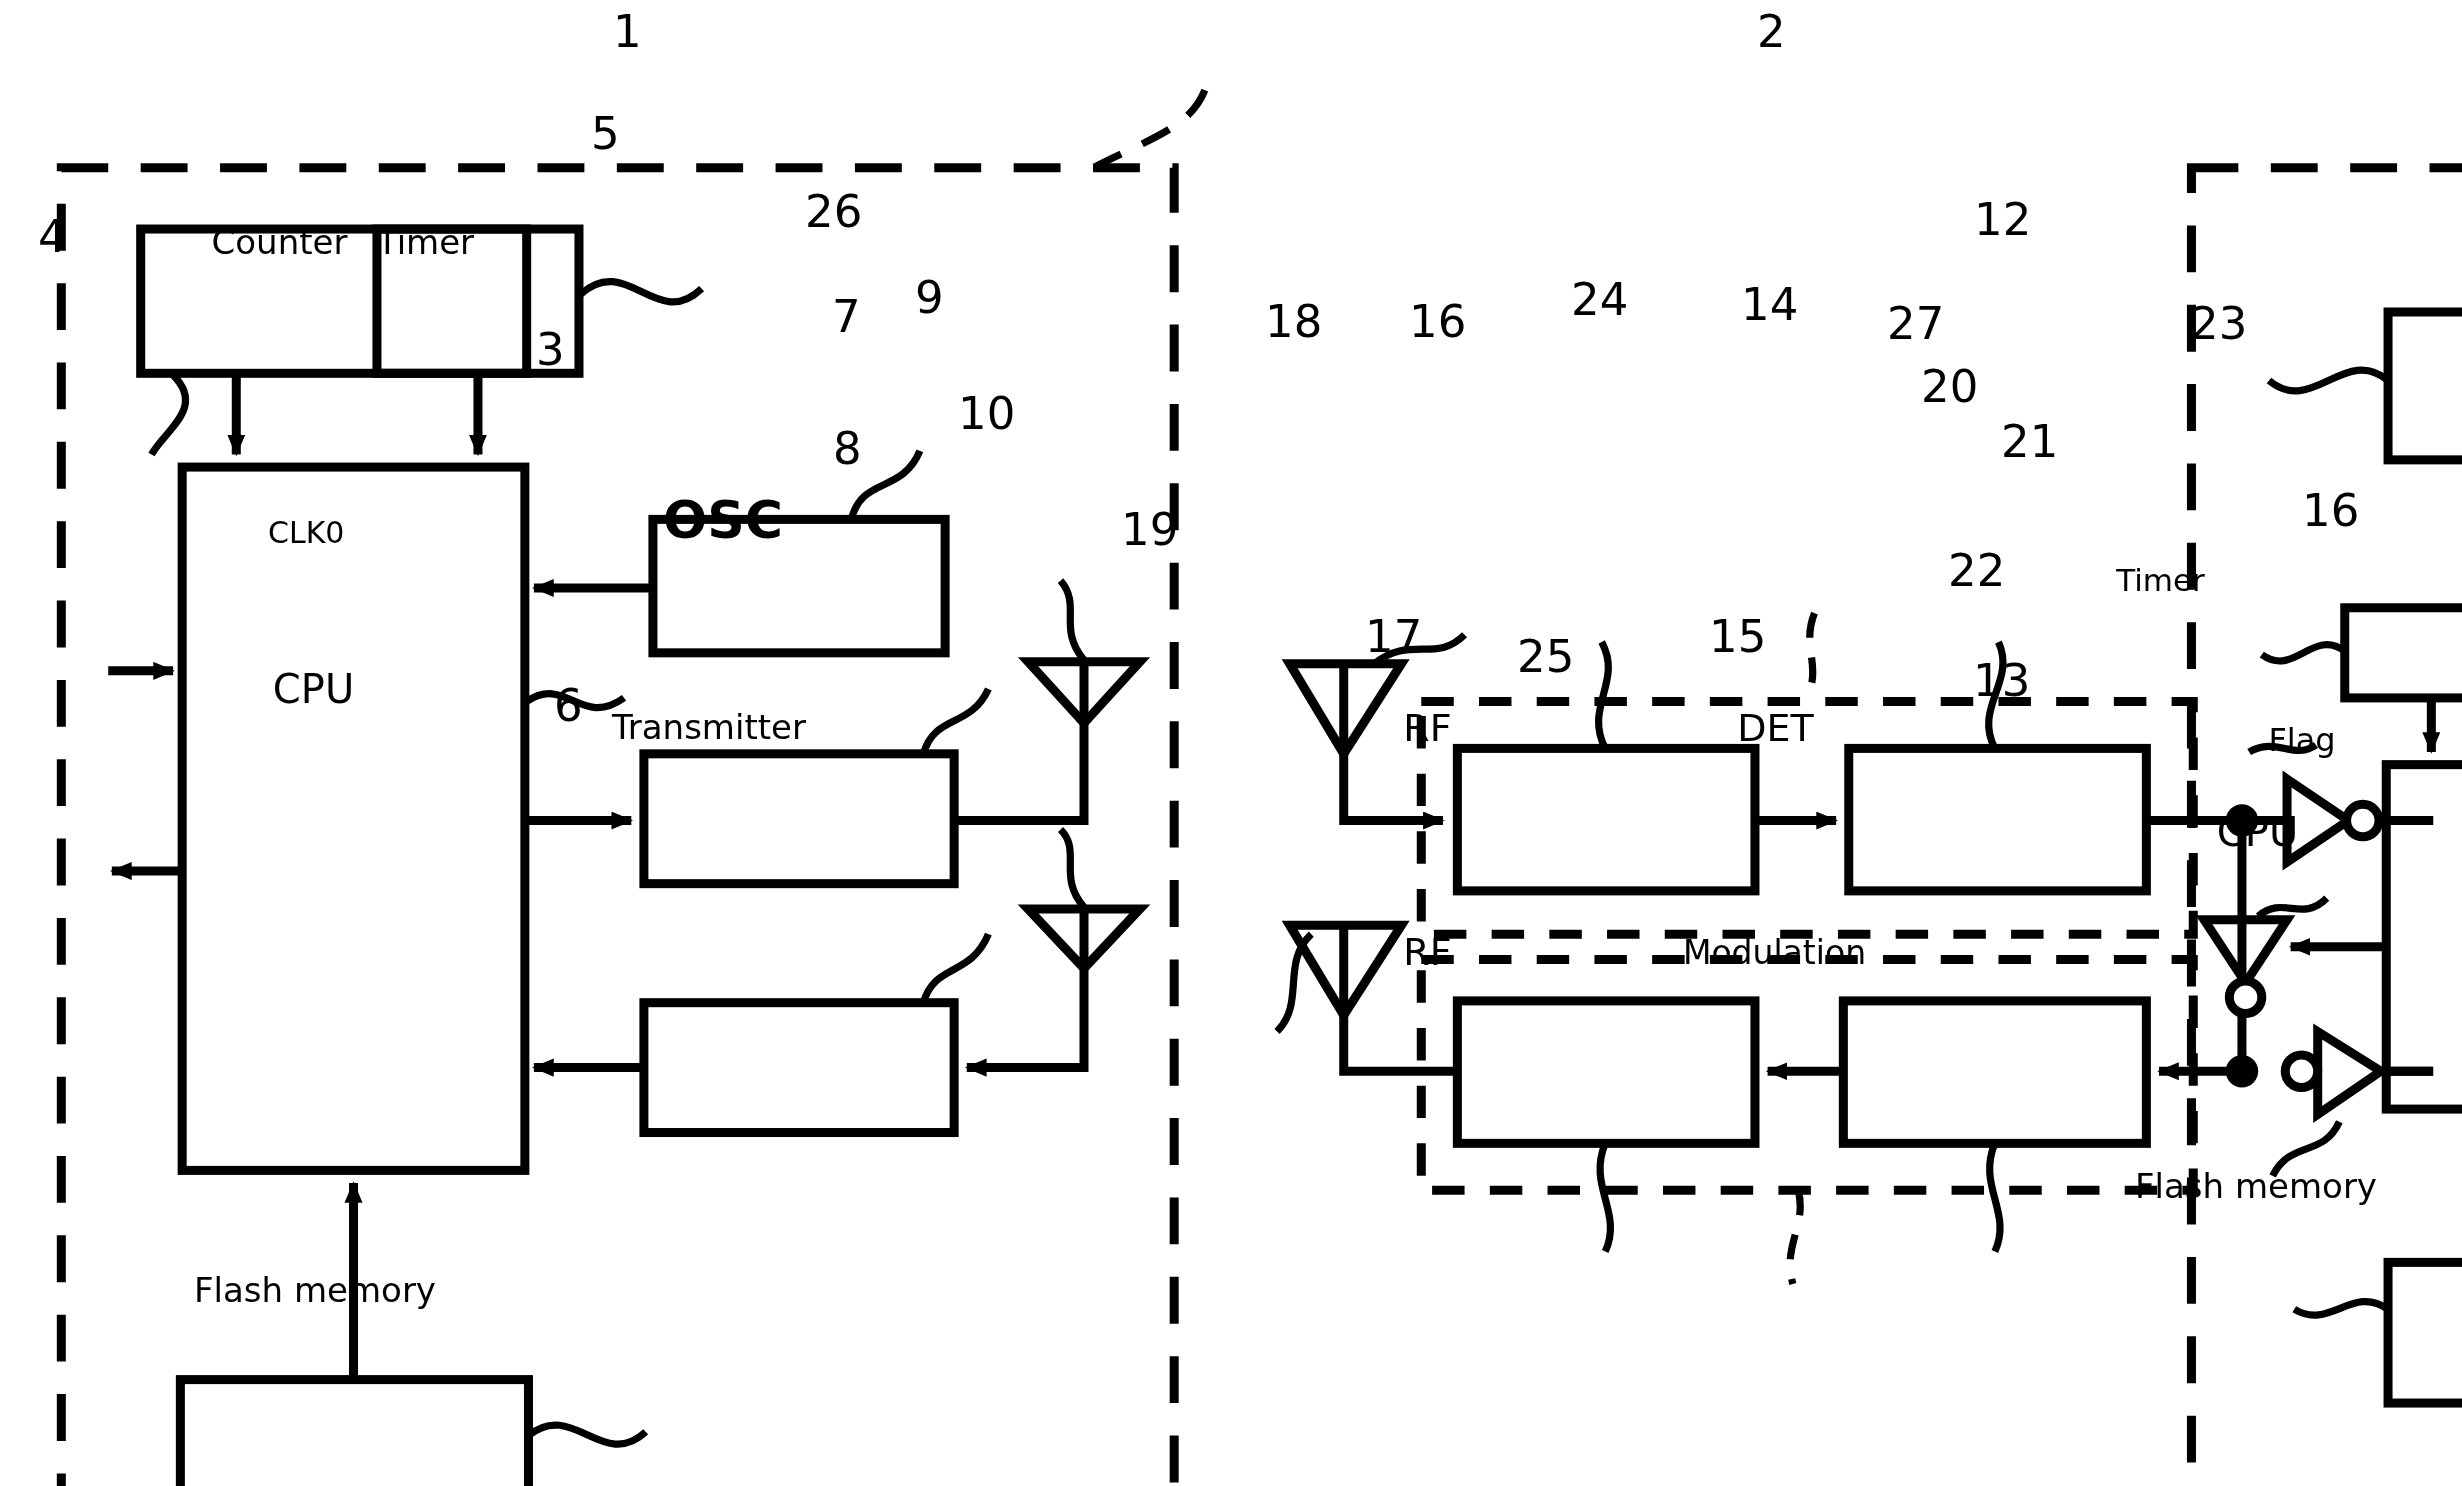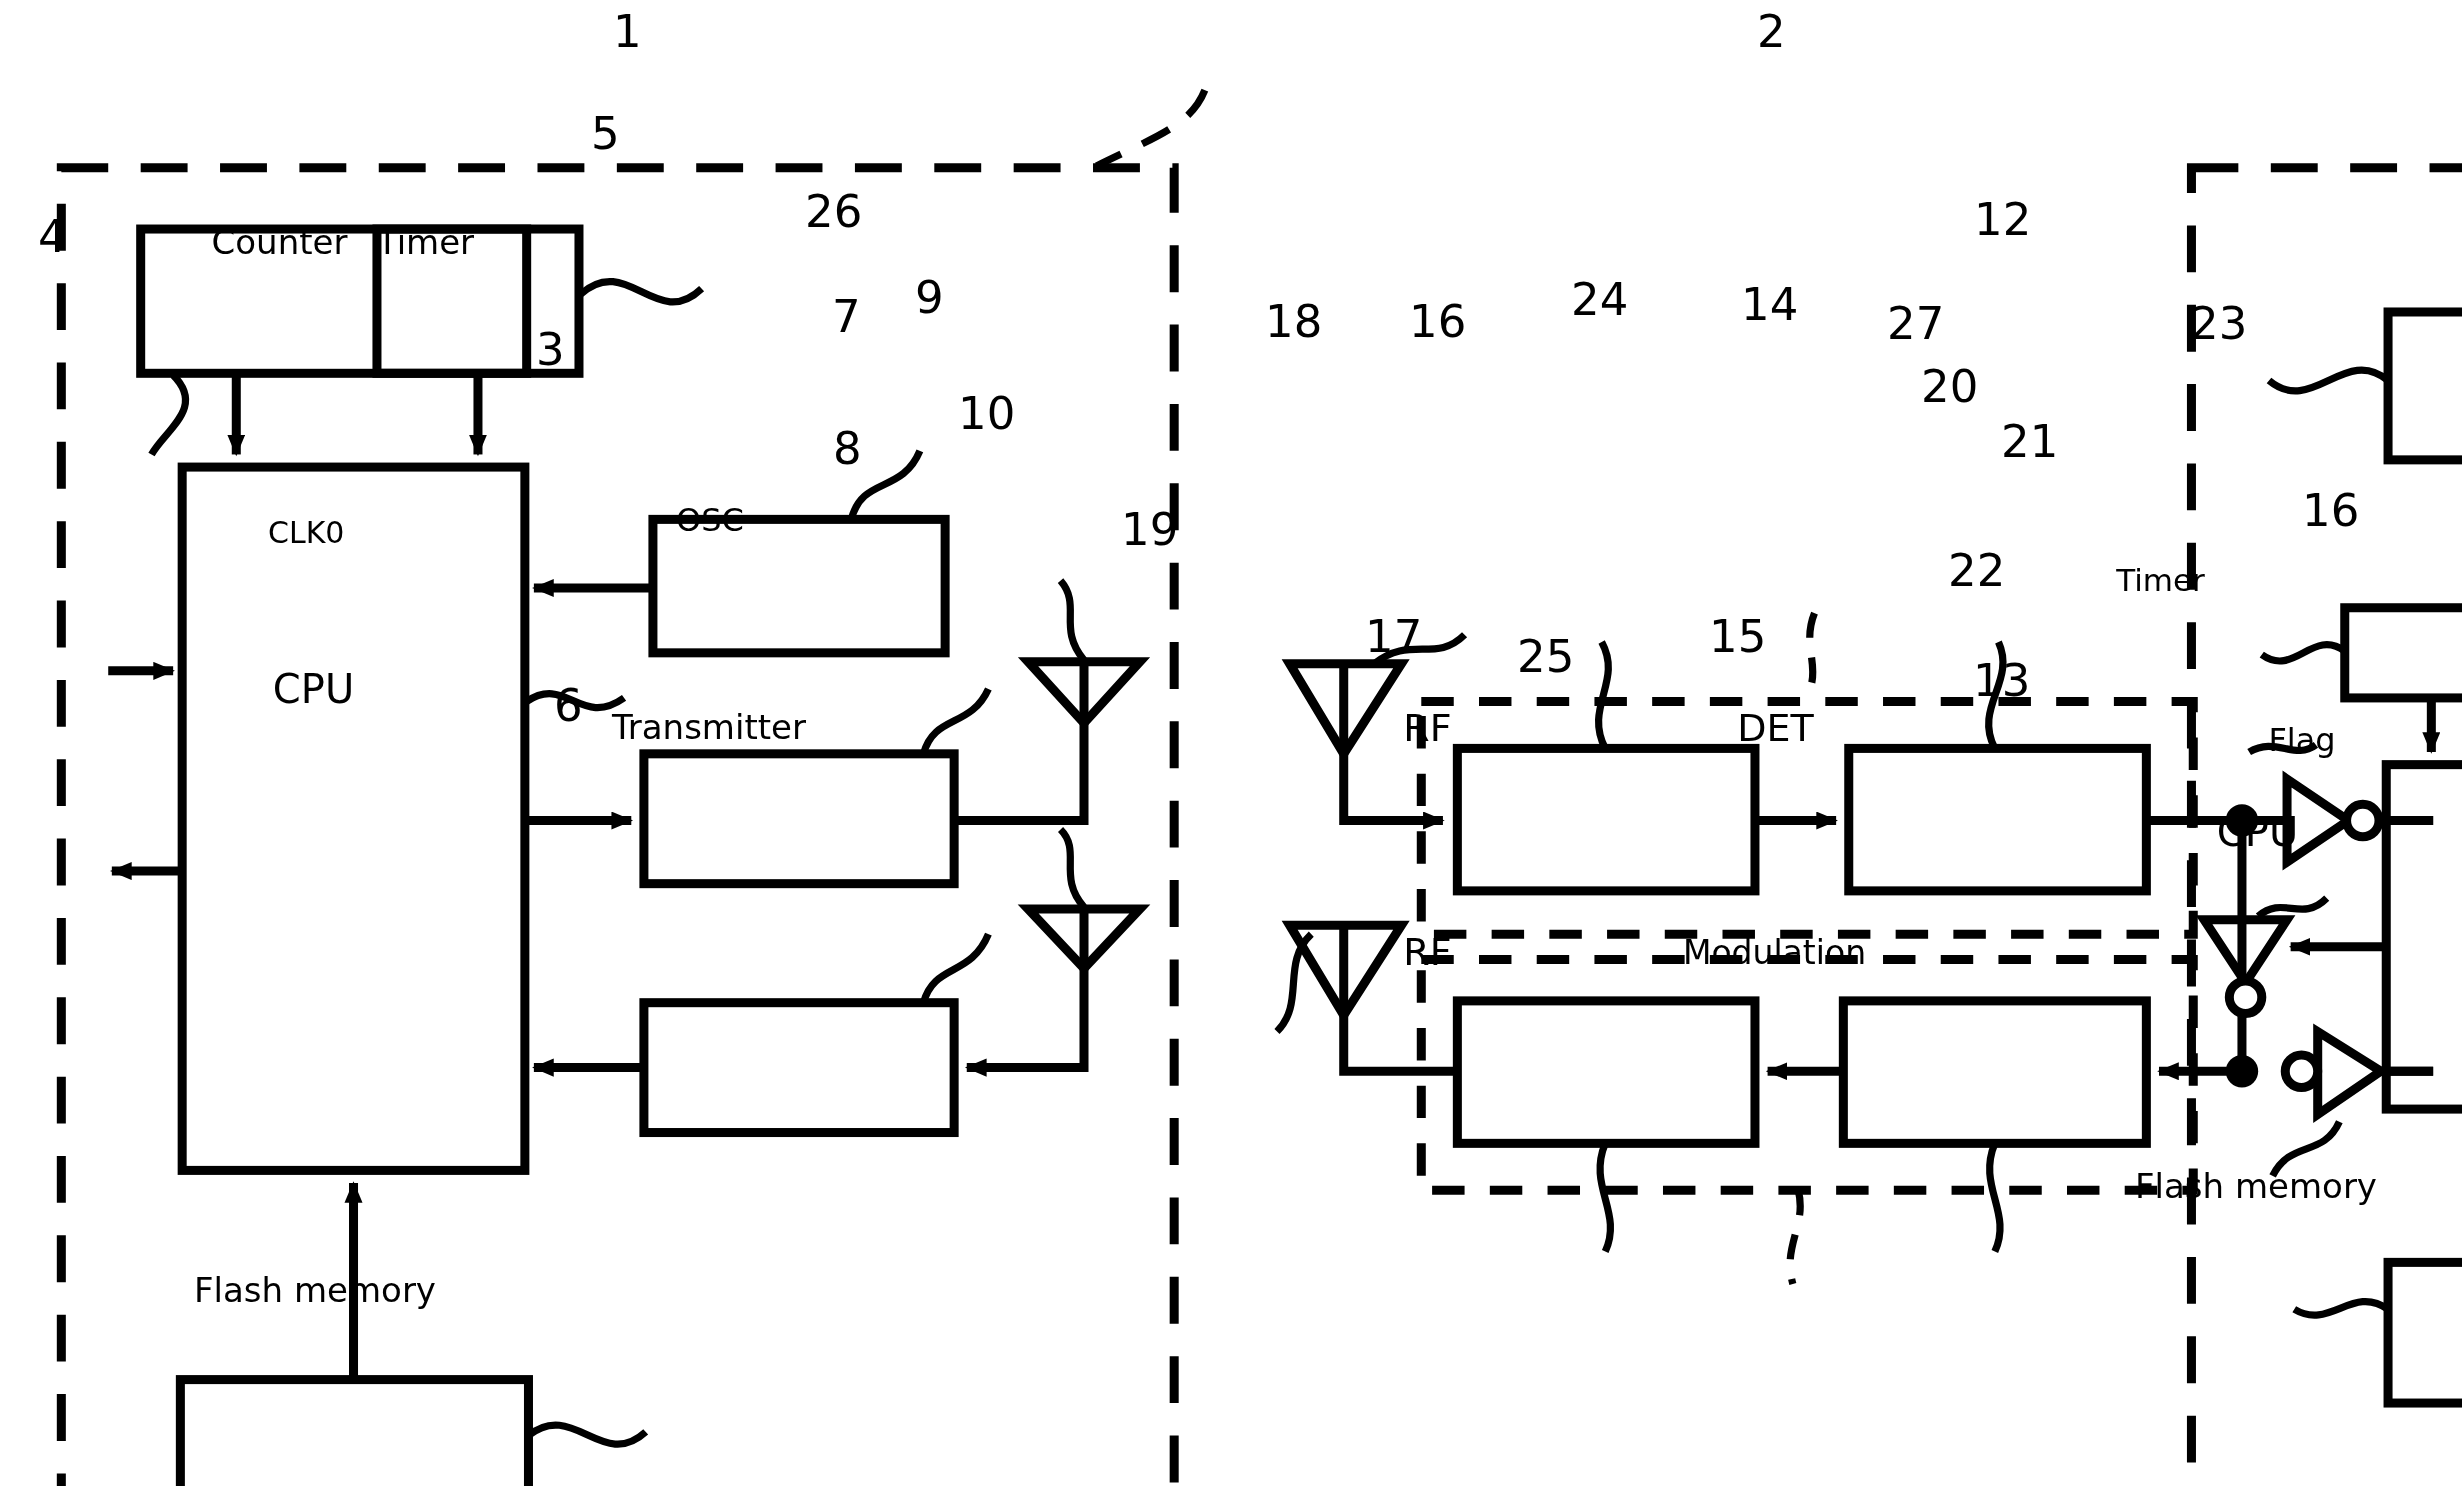--- a/index.html
+++ b/index.html
@@ -230,21 +230,21 @@
       <path d="M1324,726 C1304,712 1292,738 1272,726" stroke-width="4"></path>
 
       <path d="M1406,700 L1406,622" marker-end="url(#arrow)"></path>
 
     </g>
   </svg>
 
   <div class="blk-label" style="left:126px;top:202px;width:307px;height:81px;">Counter</div>
   <div class="blk-label" style="left:336px;top:202px;width:179px;height:81px;">Timer</div>
   <div class="blk-label" style="left:162px;top:379px;width:303px;height:622px;font-size:40px;">CPU</div>
-  <div class="blk-label" style="left:581px;top:462px;width:258px;height:117px;font-size:32px;">OSC</div>
+  <div class="blk-label" style="left:594px;top:462px;width:258px;height:117px;font-size:52px;font-weight:bold;">OSC</div>
   <div class="blk-label" style="left:572px;top:670px;width:274px;height:115px;">Transmitter</div>
   <div class="blk-label" style="left:161px;top:1227px;width:308px;height:126px;">Flash memory</div>
 
   <div class="blk-label" style="left:1296px;top:666px;width:263px;height:126px;font-size:38px;">RF</div>
   <div class="blk-label" style="left:1644px;top:666px;width:263px;height:126px;font-size:38px;">DET</div>
   <div class="blk-label" style="left:1296px;top:890px;width:263px;height:126px;font-size:38px;">RF</div>
   <div class="blk-label" style="left:1639px;top:890px;width:271px;height:126px;font-size:33px;">Modulation</div>
 
   <div class="blk-label" style="left:2084px;top:540px;width:153px;height:81px;font-size:31px;">Timer</div>
   <div class="blk-label" style="left:2123px;top:792px;width:269px;height:81px;font-size:40px;">CPU</div>

